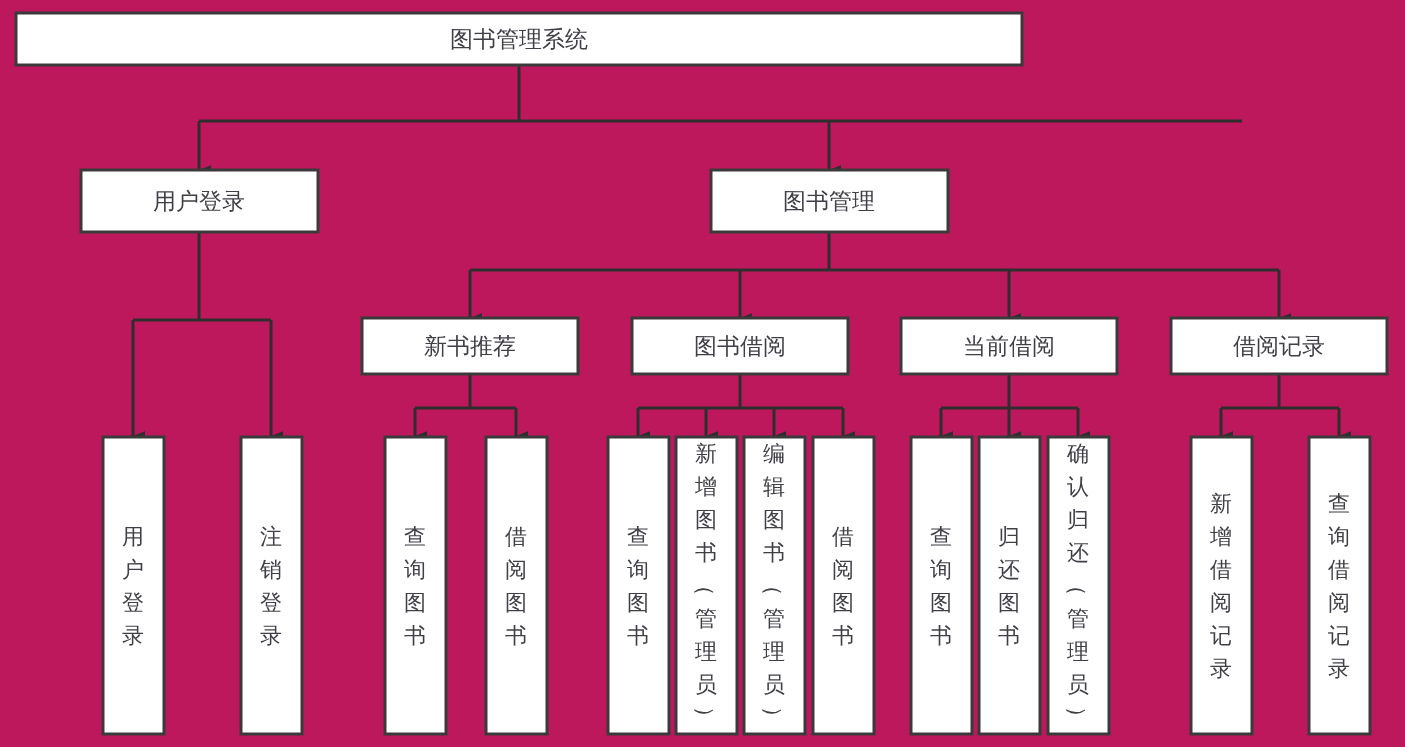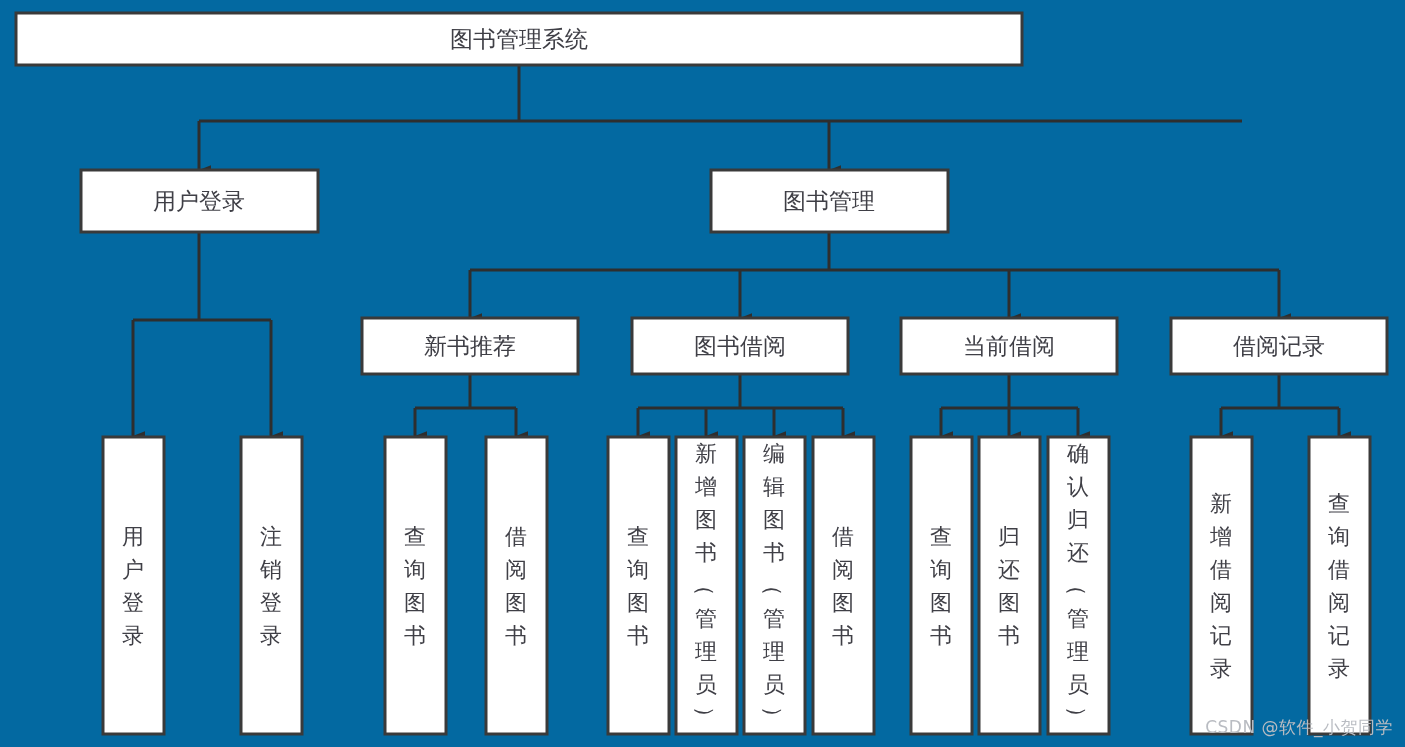--- a/index.html
+++ b/index.html
@@ -1,20 +1,20 @@
 <!DOCTYPE html>
 <html><head>
 <meta charset="utf-8">
 <style>
   html,body{margin:0;padding:0;background:#ffffff;}
   body{
     font-family:"DejaVu Sans","Liberation Sans",sans-serif;
     width:1405px;height:747px;overflow:hidden;position:relative;
   }
-  #stage{position:relative;width:1405px;height:747px;background:#0369a1;}
+  #stage{position:relative;width:1405px;height:747px;background:#be185d;}
   svg#chart{position:absolute;left:0;top:0;width:1405px;height:747px;display:block;}
 
   .nodebox{
     fill:#ffffff;
     stroke:#3a3a3a;
     stroke-width:3;
   }
   .conn{
     stroke:#2e2e2e;
     stroke-width:3;
@@ -281,14 +281,13 @@
           <text class="vlabel" x="1339" y="543.5">询</text>
           <text class="vlabel" x="1339" y="576.5">借</text>
           <text class="vlabel" x="1339" y="609.5">阅</text>
           <text class="vlabel" x="1339" y="642.5">记</text>
           <text class="vlabel" x="1339" y="675.5">录</text>
         </g>
     </g>
 
   </svg>
 
-  <div class="watermark">CSDN @软件_小贺同学</div>
 </div>
 
 </body></html>

